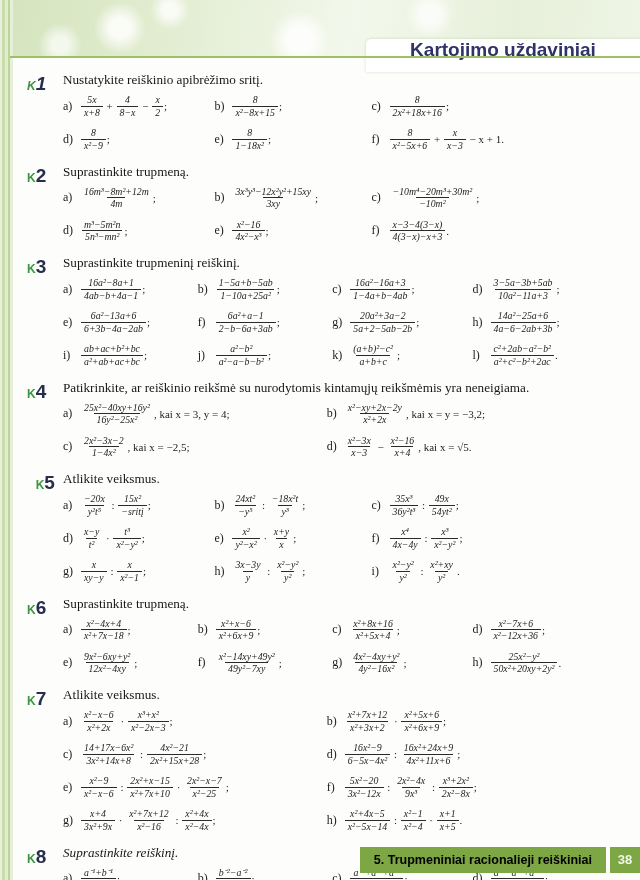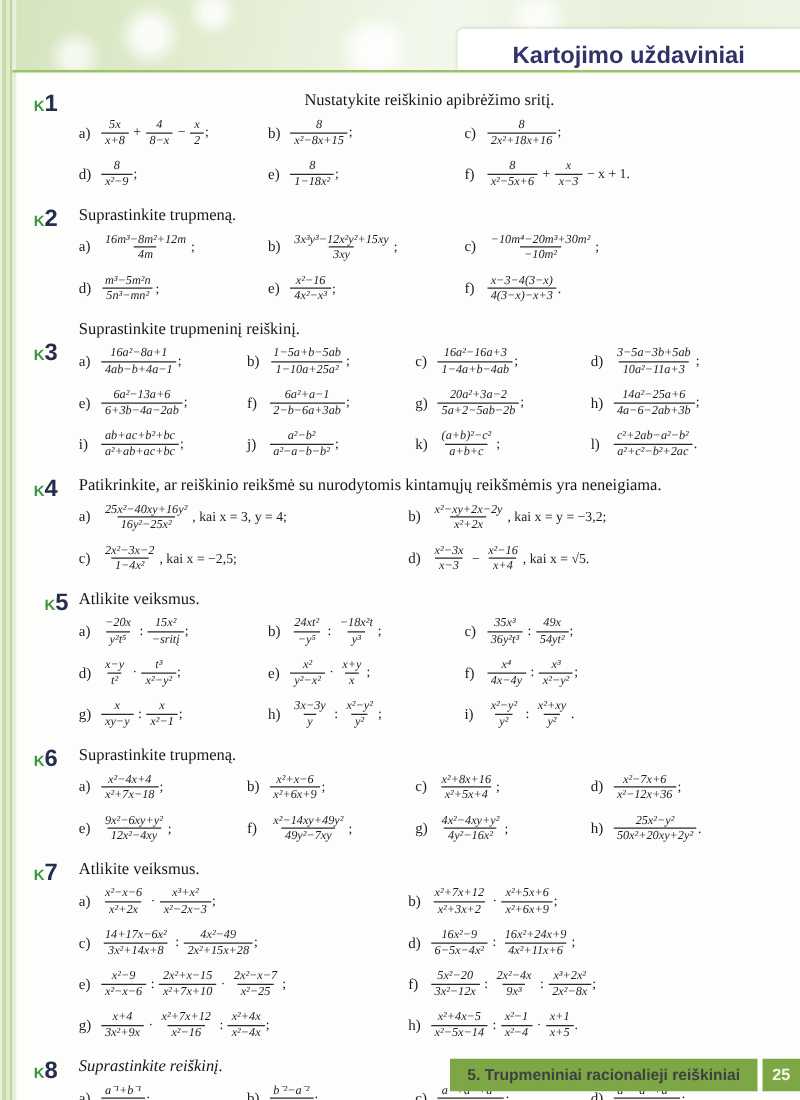--- a/index.html
+++ b/index.html
@@ -15,23 +15,23 @@
     background:
       radial-gradient(circle at 120px 28px, rgba(255,255,255,.85) 0 10px, rgba(255,255,255,0) 26px),
       radial-gradient(circle at 170px 10px, rgba(255,255,255,.8) 0 7px, rgba(255,255,255,0) 20px),
       radial-gradient(circle at 300px 40px, rgba(255,255,255,.9) 0 12px, rgba(255,255,255,0) 30px),
       radial-gradient(circle at 430px 15px, rgba(255,255,255,.75) 0 9px, rgba(255,255,255,0) 24px),
       radial-gradient(circle at 60px 45px, rgba(255,255,255,.7) 0 8px, rgba(255,255,255,0) 22px),
       linear-gradient(100deg,#d4e4bd 0%,#e4eed4 30%,#f3f8ec 55%,#e7f0da 80%,#eff5e6 100%);}
   #green-rule{position:absolute;left:10px;right:0;top:56px;height:2px;background:#9dc167;}
 
   
-  #header-box{position:absolute;top:23px;right:0;width:274px;height:33px;background:#ffffff;
+  #header-box{position:absolute;top:39px;right:0;width:274px;height:33px;background:#ffffff;
     border-radius:5px 0 0 0;box-shadow:0 0 3px rgba(90,120,60,.25);
-    display:flex;align-items:flex-end;justify-content:center;}
+    display:flex;align-items:flex-start;justify-content:center;}
   #header-box .t{font-family:"Liberation Sans",sans-serif;font-weight:bold;font-size:19px;color:#2f3368;}
 
   
   #content{position:absolute;left:13px;right:0;top:58px;bottom:0;padding:14px 16px 0 14px;}
 
   .task{display:grid;grid-template-columns:36px 1fr;margin-bottom:10px;}
   .task-label{padding-top:1px;white-space:nowrap;}
   .k-prefix{font-family:"Liberation Sans",sans-serif;font-weight:bold;font-size:12px;color:#3c9642;}
   .k-number{font-family:"Liberation Sans",sans-serif;font-weight:bold;font-size:19px;color:#272e4d;letter-spacing:-.5px;}
   .task-title{font-size:13.2px;color:#161616;margin-bottom:3px;line-height:1.25;}
@@ -45,39 +45,39 @@
   .item .lbl{flex:none;width:17px;}
   .frac{display:inline-flex;flex-direction:column;align-items:center;text-align:center;
         vertical-align:middle;font-style:italic;line-height:1.15;font-size:9.8px;margin:0 1px;}
   .frac .num{padding:0 3px;}
   .frac .den{padding:0 3px;border-top:1px solid #2a2a2a;}
   .op{white-space:pre;font-size:11px;}
 
   
   #footer{position:absolute;right:0;bottom:7px;height:26px;display:flex;gap:4px;
     font-family:"Liberation Sans",sans-serif;font-weight:bold;}
-  #footer-section{background:#7ca744;color:#404040;font-size:12.5px;line-height:26px;padding:0 14px;text-align:center;}
+  #footer-section{background:#7ca744;color:#000000;font-size:12.5px;line-height:26px;padding:0 14px;text-align:center;}
   #footer-page{background:#7ca744;color:#f4f7e4;font-size:13px;line-height:26px;width:30px;text-align:center;}
 </style>
 </head>
 <body>
 
 <div id="page">
   <div id="top-band"></div>
   <div id="left-strip"></div>
   <div id="header-box">
     <span class="t">Kartojimo uždaviniai</span>
   </div>
   <div id="green-rule"></div>
 
   <div id="content">
       <section class="task">
-        <span class="task-label" style="display: block;"><span class="k-prefix">K</span><span class="k-number">1</span></span>
+        <span class="task-label" style="display: block; font-style: italic;"><span class="k-prefix">K</span><span class="k-number">1</span></span>
         <span class="task-body" style="display: block;">
-          <span class="task-title" style="display: block; text-align: center;">Nustatykite reiškinio apibrėžimo sritį.</span>
+          <span class="task-title" style="display: block;">Nustatykite reiškinio apibrėžimo sritį.</span>
           <span class="items cols-3" style="display: grid;">
             <span class="item" style="display: flex;">
               <span class="lbl">a)</span>
               <span class="frac">
                 <span class="num">5x</span>
                 <span class="den">x+8</span>
               </span>
               <span class="op"> + </span>
               <span class="frac">
                 <span class="num">4</span>
@@ -188,21 +188,21 @@
               <span class="frac">
                 <span class="num">x−3−4(3−x)</span>
                 <span class="den">4(3−x)−x+3</span>
               </span>
               <span class="op">.</span>
             </span>
           </span>
         </span>
       </section>
       <section class="task">
-        <span class="task-label" style="display: block; margin-top: 16px;"><span class="k-prefix">K</span><span class="k-number">3</span></span>
+        <span class="task-label" style="display: block;"><span class="k-prefix">K</span><span class="k-number">3</span></span>
         <span class="task-body" style="display: block;">
           <span class="task-title" style="display: block;">Suprastinkite trupmeninį reiškinį.</span>
           <span class="items cols-4" style="display: grid;">
             <span class="item" style="display: flex;">
               <span class="lbl">a)</span>
               <span class="frac">
                 <span class="num">16a²−8a+1</span>
                 <span class="den">4ab−b+4a−1</span>
               </span>
               <span class="op">;</span>
@@ -572,21 +572,21 @@
               <span class="op">;</span>
             </span>
             <span class="item" style="display: flex;">
               <span class="lbl">c)</span>
               <span class="frac">
                 <span class="num">14+17x−6x²</span>
                 <span class="den">3x²+14x+8</span>
               </span>
               <span class="op"> : </span>
               <span class="frac">
-                <span class="num">4x²−49</span>
+                <span class="num">4x²−21</span>
                 <span class="den">2x²+15x+28</span>
               </span>
               <span class="op">;</span>
             </span>
             <span class="item" style="display: flex;">
               <span class="lbl">d)</span>
               <span class="frac">
                 <span class="num">16x²−9</span>
                 <span class="den">6−5x−4x²</span>
               </span>
@@ -709,15 +709,15 @@
               </span>
               <span class="op">;</span>
             </span>
           </span>
         </span>
       </section>
     </div>
 
   <div id="footer">
     <div id="footer-section">5. Trupmeniniai racionalieji reiškiniai</div>
-    <div id="footer-page">25</div>
+    <div id="footer-page">38</div>
   </div>
 </div>
 
 </body></html>

